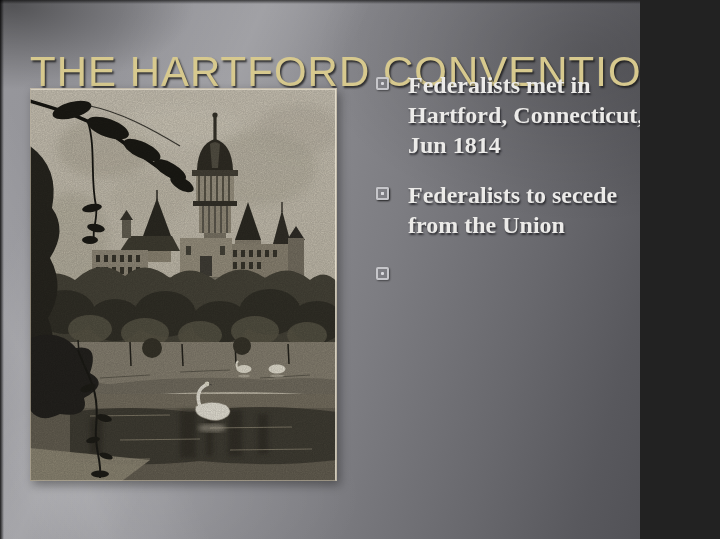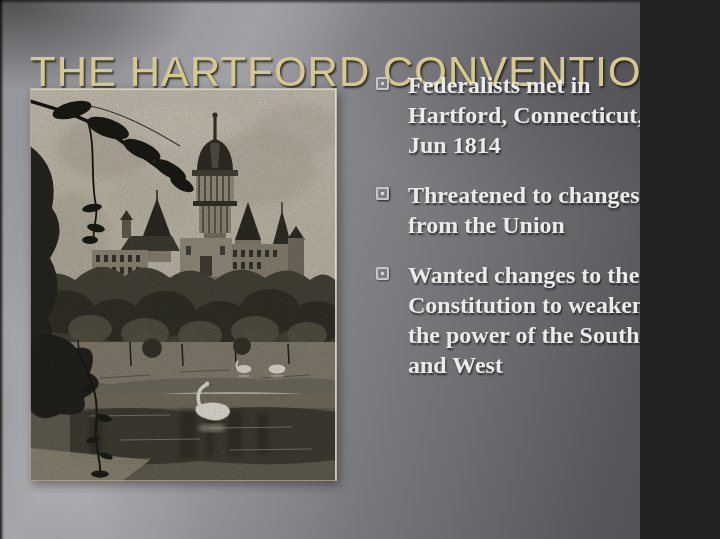--- a/index.html
+++ b/index.html
@@ -281,27 +281,23 @@
     </li>
     <li>
       <span class="bullet-marker">
           <i></i>
         </span>
     </li>
     <li>
       <span class="bullet-marker">
           <i></i>
         </span>
-      <span class="bullet-text">Threatened to changes
+      <span class="bullet-text">Federalists to secede
 from the Union</span>
     </li>
     <li>
       <span class="bullet-marker">
           <i></i>
         </span>
-      <span class="bullet-text">Wanted changes to the
-Constitution to weaken
-the power of the South
-and West</span>
     </li>
   </ul>
 
 </div>
 
 </body></html>

